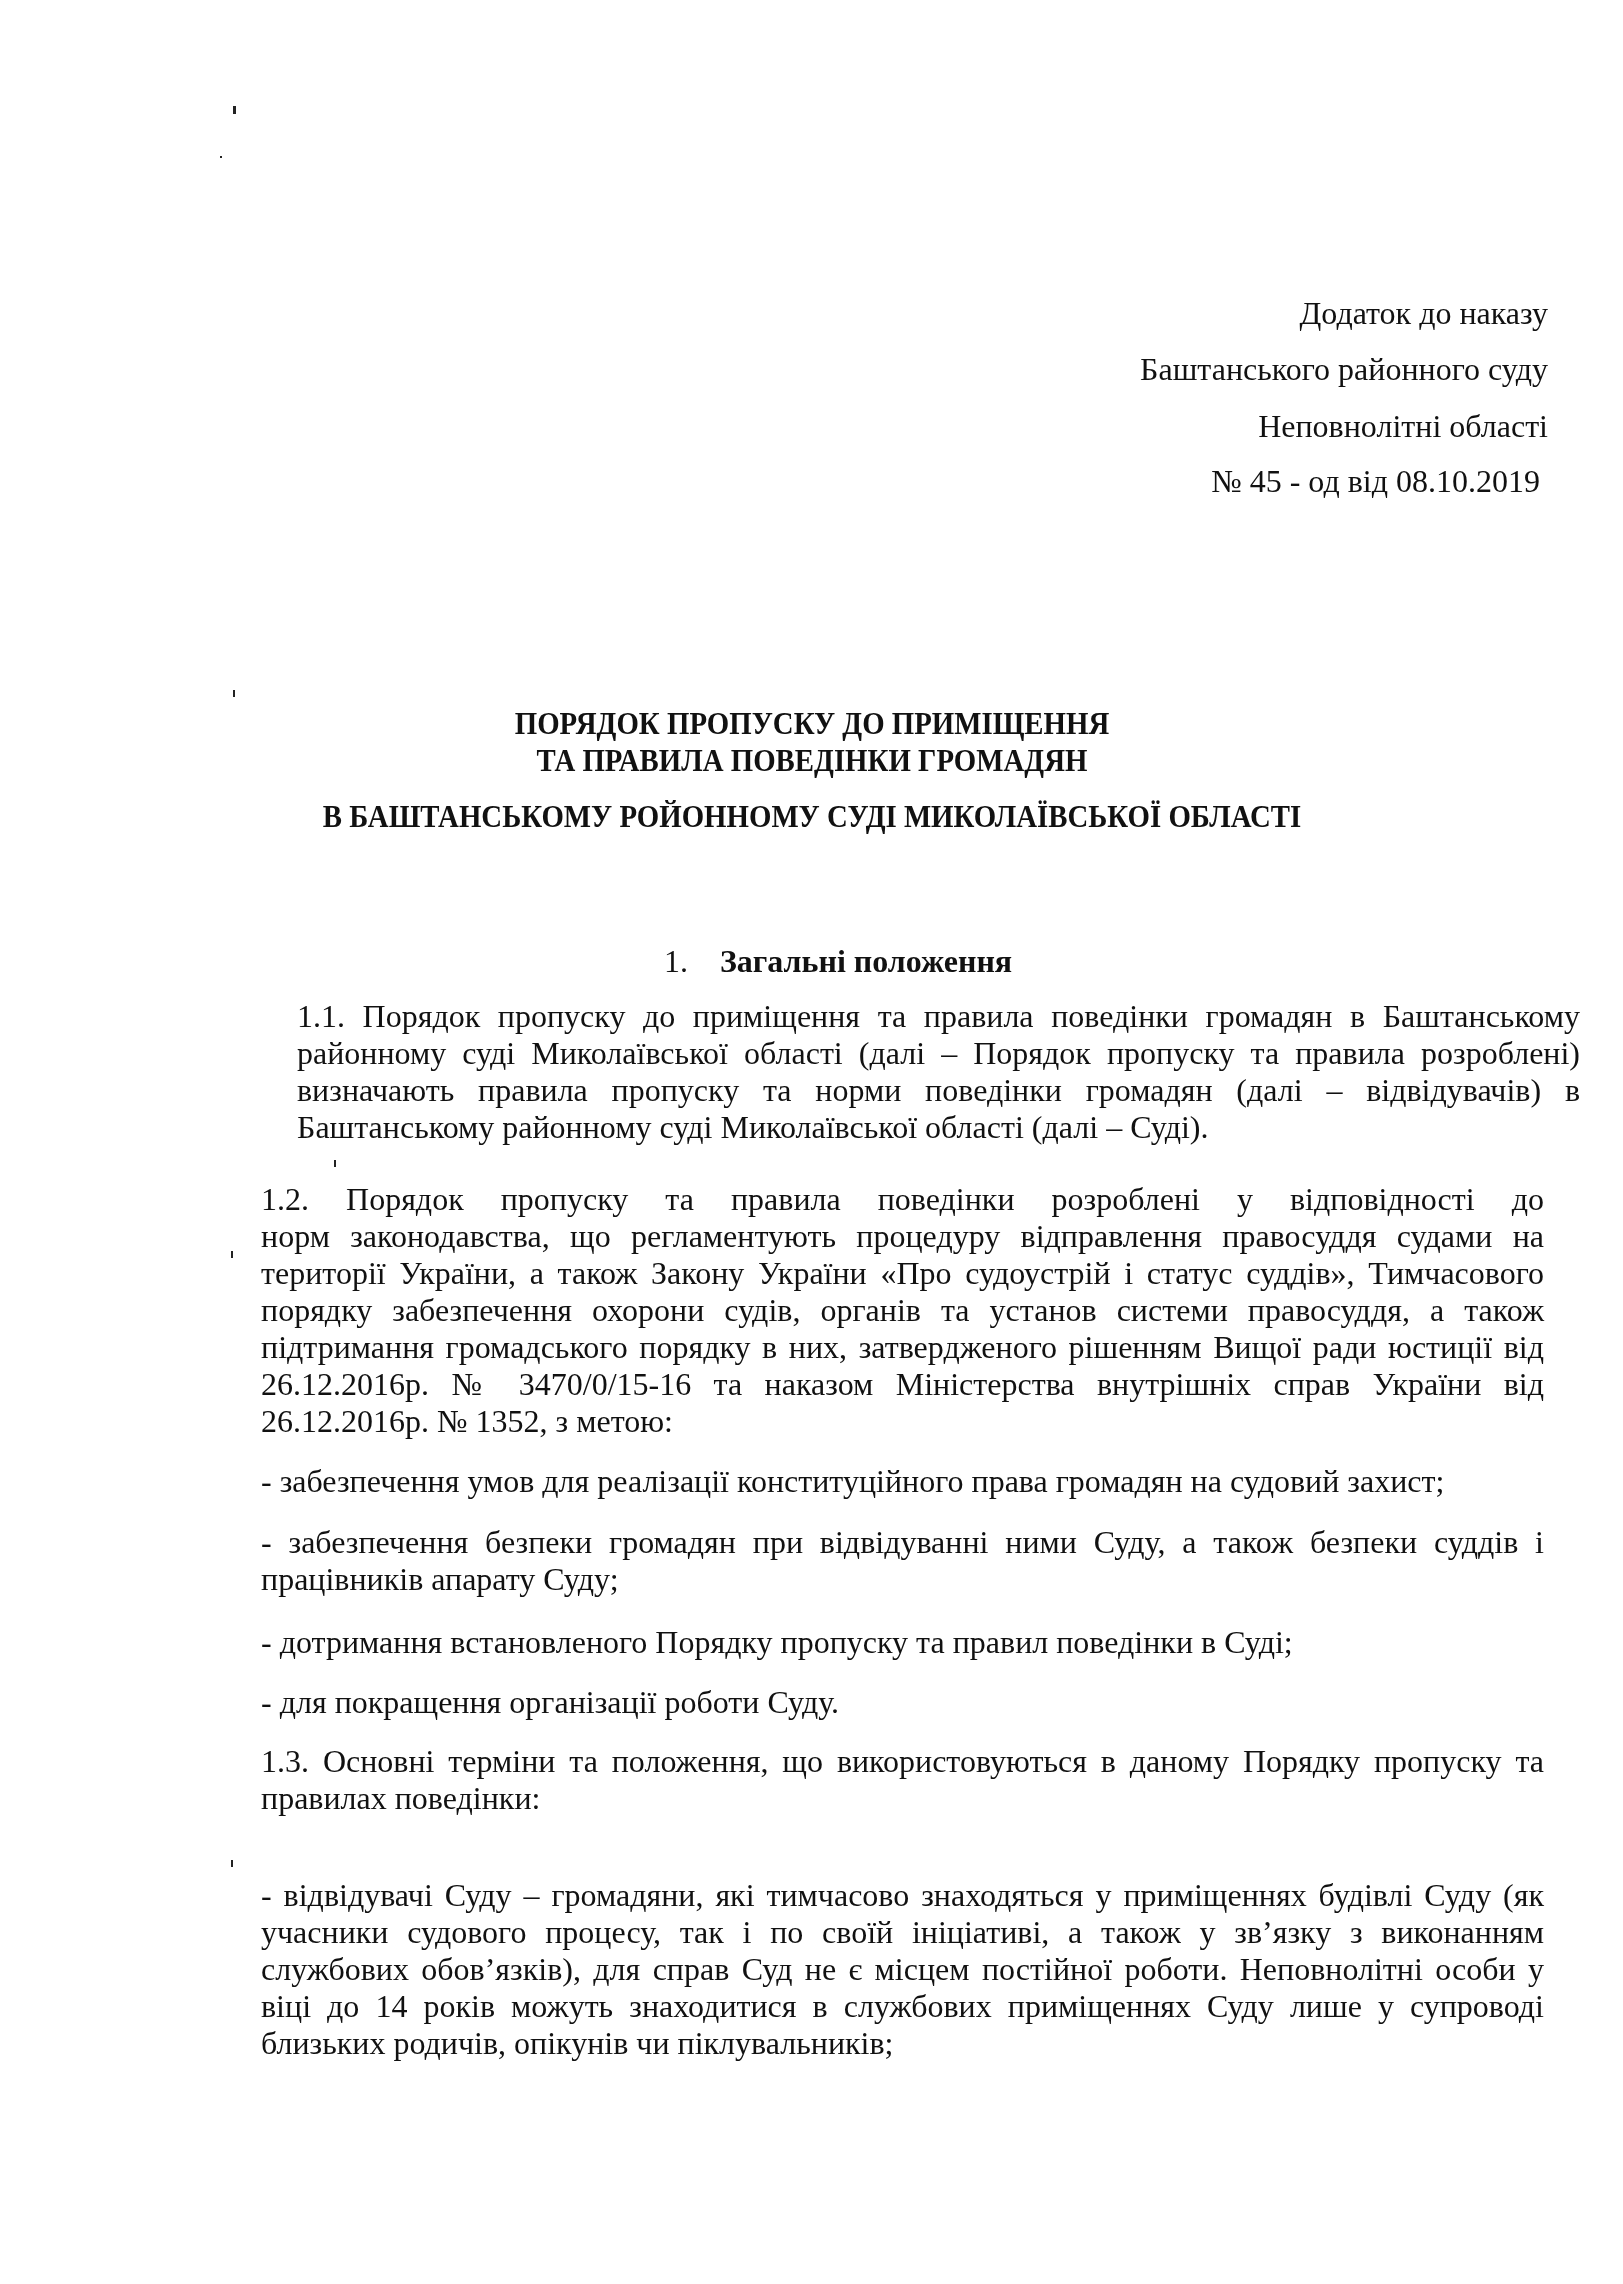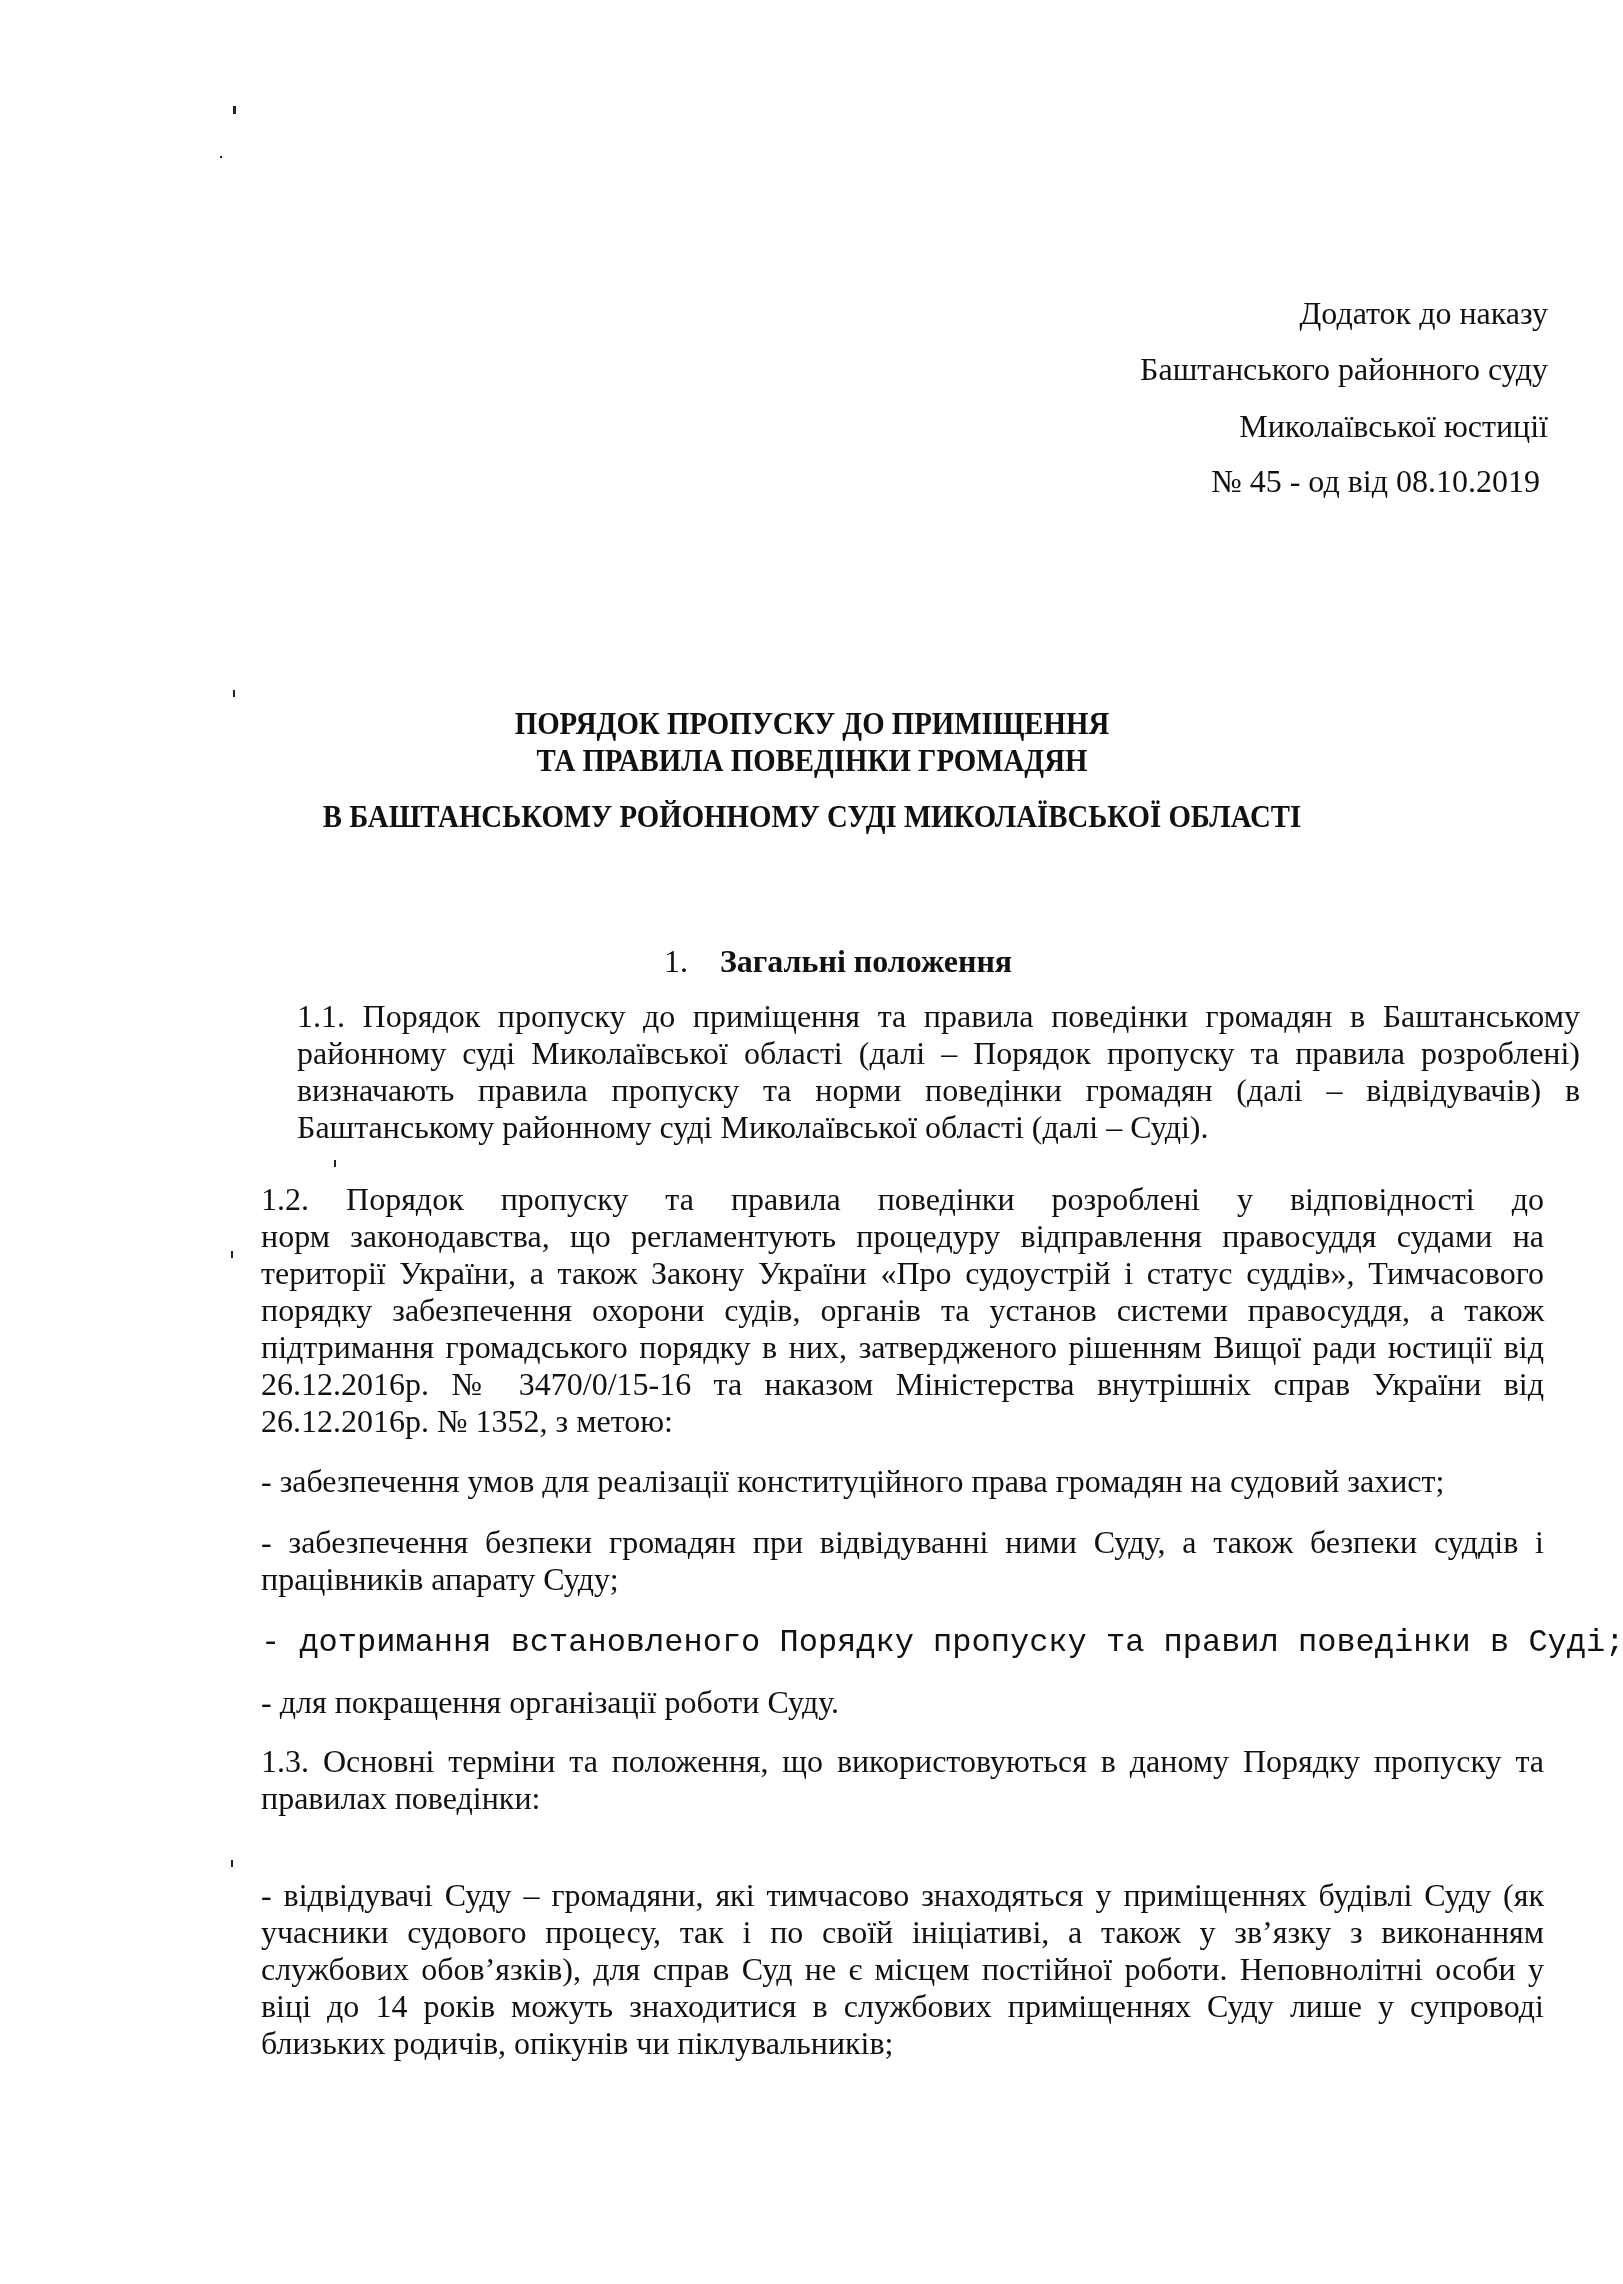--- a/index.html
+++ b/index.html
@@ -23,21 +23,21 @@
 
   <div class="speck" style="left:233px;top:106px;width:2.6px;height:7.8px;"></div>
   <div class="speck" style="left:220px;top:156px;width:1.9px;height:1.9px;"></div>
   <div class="speck" style="left:233px;top:690px;width:1.9px;height:6.5px;"></div>
   <div class="speck" style="left:231px;top:1251px;width:1.9px;height:6.5px;"></div>
   <div class="speck" style="left:231px;top:1860px;width:1.9px;height:6.5px;"></div>
   <div class="speck" style="left:334px;top:1160px;width:1.9px;height:6.5px;"></div>
 
   <div class="annex" style="top:297px;">Додаток до наказу</div>
   <div class="annex" style="top:353px;">Баштанського районного суду</div>
-  <div class="annex" style="top:410px;">Миколаївської юстиції</div>
+  <div class="annex" style="top:410px;">Неповнолітні області</div>
   <div class="annex" style="top:465px; right:84px;">№  45 - од  від 08.10.2019</div>
 
   <div class="title" style="top:708px;">ПОРЯДОК ПРОПУСКУ ДО ПРИМІЩЕННЯ</div>
   <div class="title" style="top:745px;">ТА ПРАВИЛА ПОВЕДІНКИ ГРОМАДЯН</div>
   <div class="title" style="top:801px;">В БАШТАНСЬКОМУ РОЙОННОМУ СУДІ МИКОЛАЇВСЬКОЇ ОБЛАСТІ</div>
 
   <div class="section-heading" style="top:945px; left:26px;">
     <span>1.</span>
     <span>&nbsp;&nbsp;</span>
     <b>Загальні положення</b>
@@ -60,21 +60,21 @@
     <span class="line last">26.12.2016р. № 1352, з метою:</span>
   </div>
 
   <div class="body-block" style="top:1463px;">
     <span class="line last">- забезпечення умов для реалізації конституційного права громадян на судовий захист;</span>
   </div>
   <div class="body-block" style="top:1524px;">
     <span class="line">- забезпечення безпеки громадян при відвідуванні ними Суду, а також безпеки суддів і</span>
     <span class="line last">працівників апарату Суду;</span>
   </div>
-  <div class="body-block" style="top:1624px;font-family:Liberation Mono, monospace;">
+  <div class="body-block" style="top:1624px;">
     <span class="line last">- дотримання встановленого Порядку пропуску та правил поведінки в Суді;</span>
   </div>
   <div class="body-block" style="top:1684px;">
     <span class="line last">-  для покращення організації роботи Суду.</span>
   </div>
 
   <div class="body-block" style="top:1743px;">
     <span class="line"> 1.3. Основні терміни та положення, що використовуються в даному Порядку пропуску та</span>
     <span class="line last">правилах поведінки:</span>
   </div>

